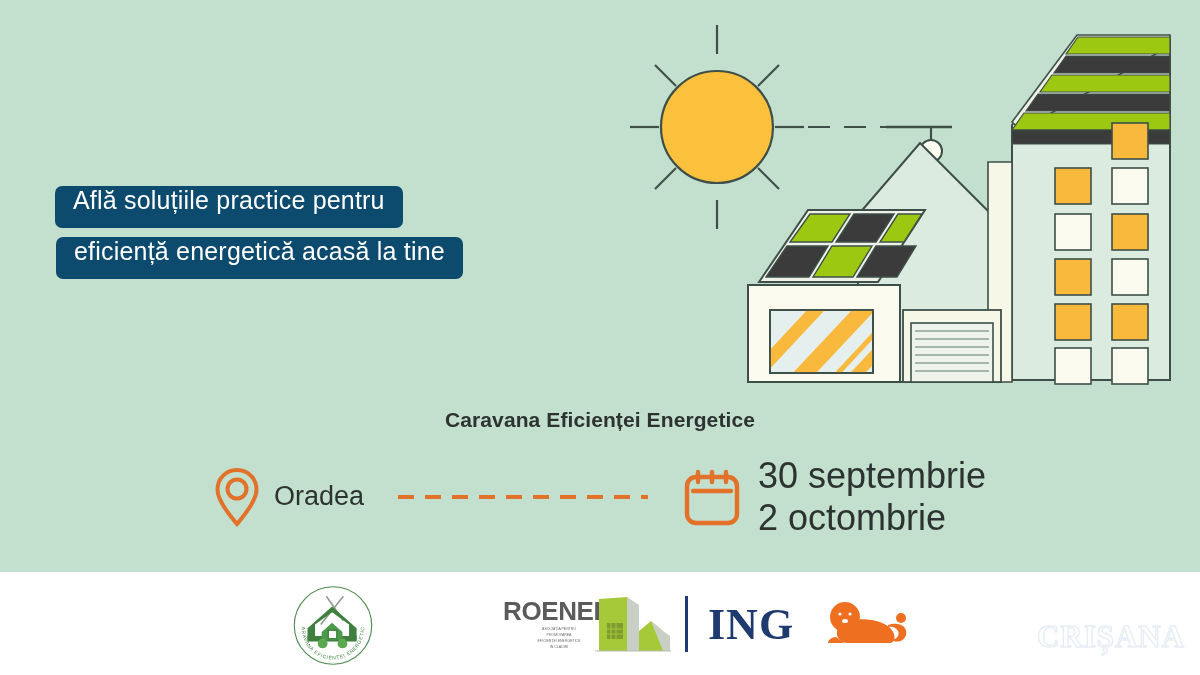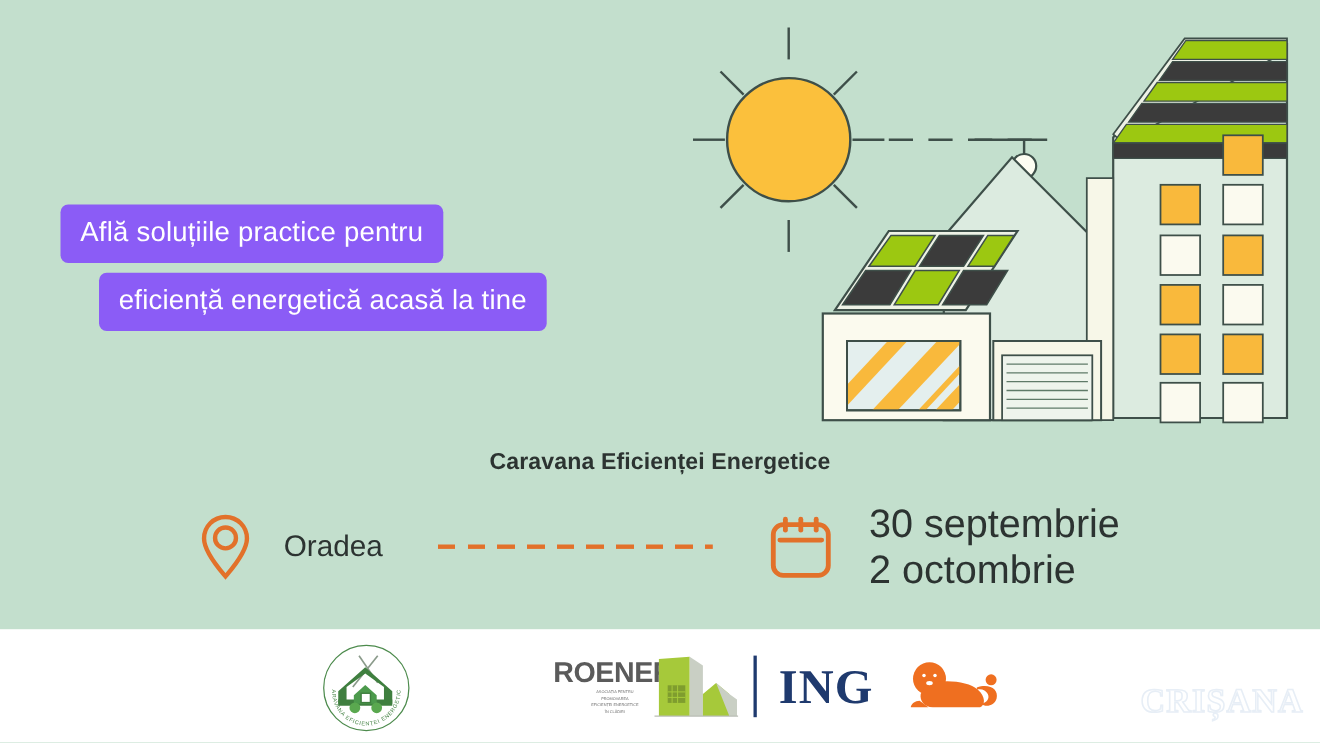--- a/index.html
+++ b/index.html
@@ -15,48 +15,48 @@
     background:#c3dfcd;
     overflow:hidden;
   }
 
   
   .headline-wrap {
     position:absolute; left:0; top:186px; width:620px;
   }
   .hl-box {
     display:inline-block;
-    background:#8b5cf6;
+    background:#0c4a6e;
     color:#ffffff;
     border-radius:7px;
     font-size:25px;
     font-weight:400;
     letter-spacing:.2px;
     line-height:1;
-    padding:13px 18px 15px 18px;
+    padding:2px 18px 15px 18px;
     white-space:nowrap;
   }
   .hl-row1 { margin-left:55px; }
-  .hl-row2 { margin-left:90px; margin-top:9px; }
+  .hl-row2 { margin-left:56px; margin-top:9px; }
 
   
   .illu { position:absolute; left:600px; top:10px; width:600px; height:400px; }
 
   
   .caption {
     position:absolute; left:0; top:408px; width:1200px;
     text-align:center;
     font-size:21px; font-weight:bold; color:#2c3331;
     letter-spacing:.1px;
   }
   .info-row {
     position:absolute; left:0; top:455px; width:1200px;
     display:flex; justify-content:center; align-items:center;
   }
-  .info-inner { display:flex; align-items:center; gap:16px; }
+  .info-inner { display:flex; align-items:center; gap:0; }
   .pin-icon { width:46px; height:62px; flex:0 0 auto; }
   .place {
     margin-left:14px;
     font-size:27px; line-height:1.17; color:#2c3331; font-weight:400;
     white-space:nowrap;
   }
   .dashes {
     width:250px; height:4px; margin:0 34px;
     background-image:repeating-linear-gradient(to right,#e2712a 0 16px,transparent 16px 27px);
     align-self:center;

